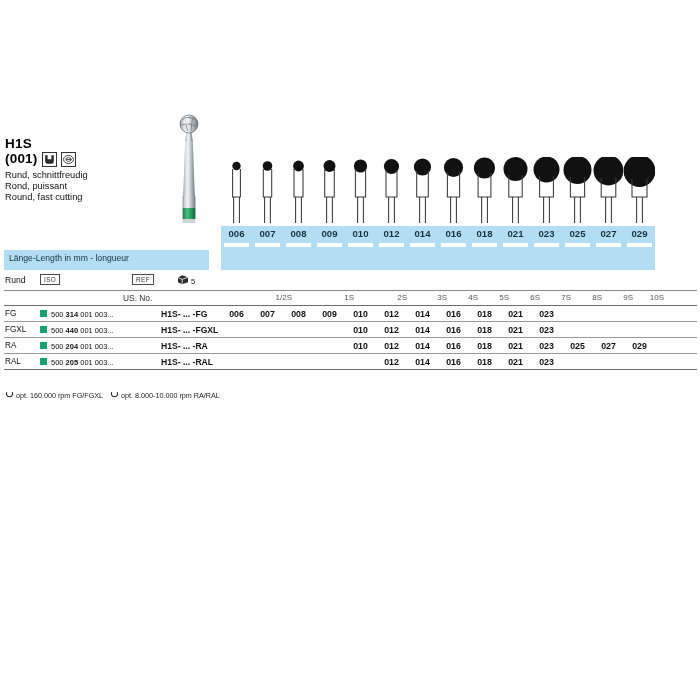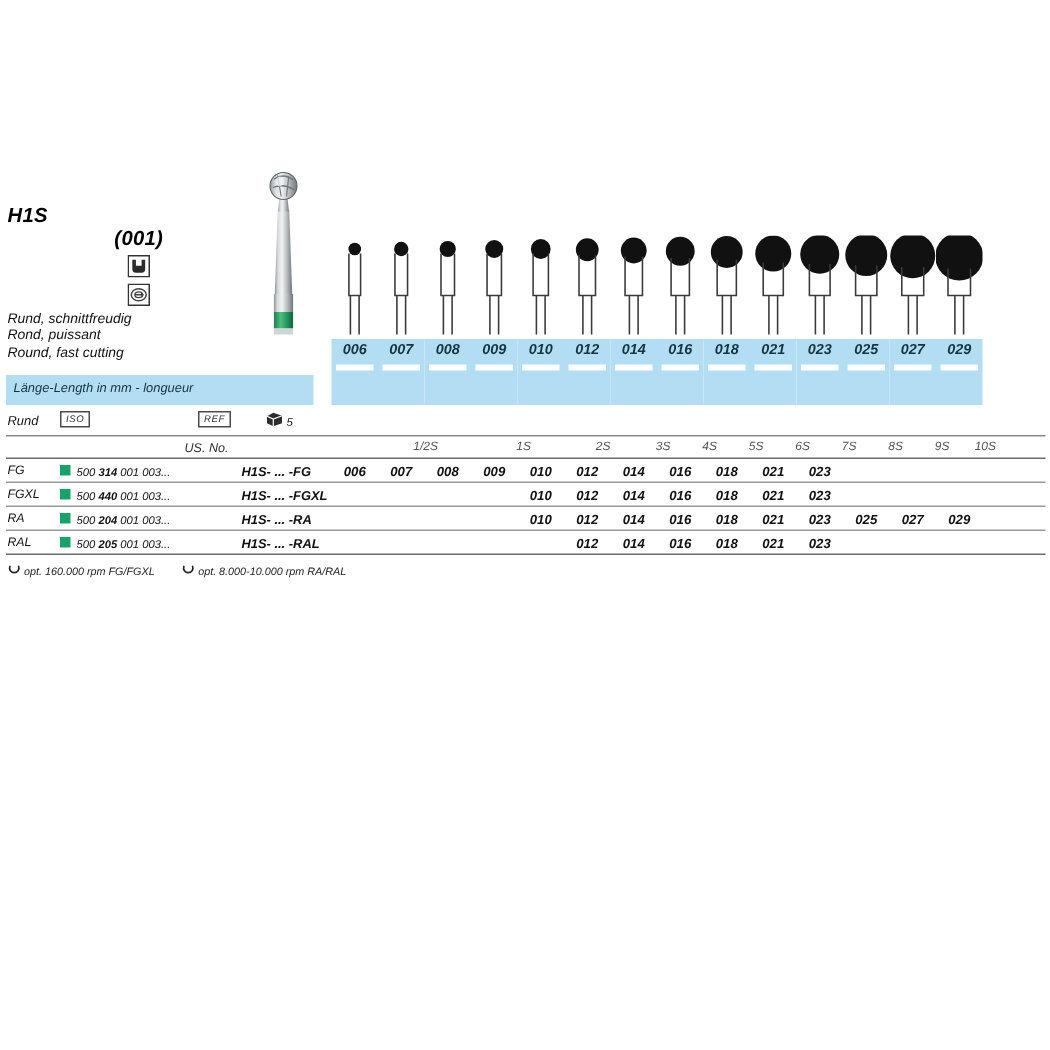--- a/index.html
+++ b/index.html
@@ -15,42 +15,40 @@
     position: relative;
     overflow: hidden;
   }
 
   #sheet {
     position: absolute;
     left: 0;
     top: 0;
     width: 700px;
     height: 700px;
-    font-style: italic;
   }
 
   
   #headblock {
     position: absolute;
     left: 5px;
     top: 137px;
     width: 175px;
   }
   .code-line {
     font-weight: bold;
     font-size: 13.5px;
     line-height: 14.5px;
     letter-spacing: 0.2px;
     color: #000;
   }
   .code-row {
     display: flex;
     align-items: center;
     gap: 4px;
-    flex-direction: column;
   }
   .badge-ico {
     width: 15px;
     height: 15px;
     display: inline-block;
     flex: 0 0 auto;
   }
   .desc {
     font-size: 9.3px;
     line-height: 11.4px;
@@ -238,24 +236,24 @@
     text-align: center;
     font-size: 8.8px;
     font-weight: bold;
     color: #111;
   }
 
   
   #footer {
     position: absolute;
     left: 5px;
-    top: 375px;
+    top: 390px;
     display: flex;
     align-items: flex-end;
-    gap: 11px;
+    gap: 0;
     font-size: 7.2px;
     color: #222;
   }
   #footer .seg { display: flex; align-items: center; gap: 2px; }
   #footer .seg + .seg { margin-left: 7px; }
 </style>
 </head>
 <body>
 
 <div id="sheet">

